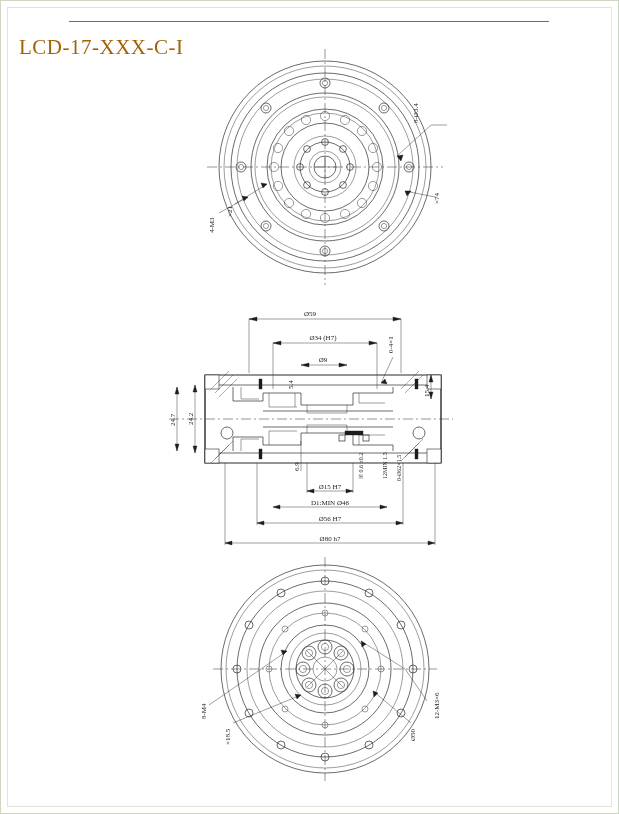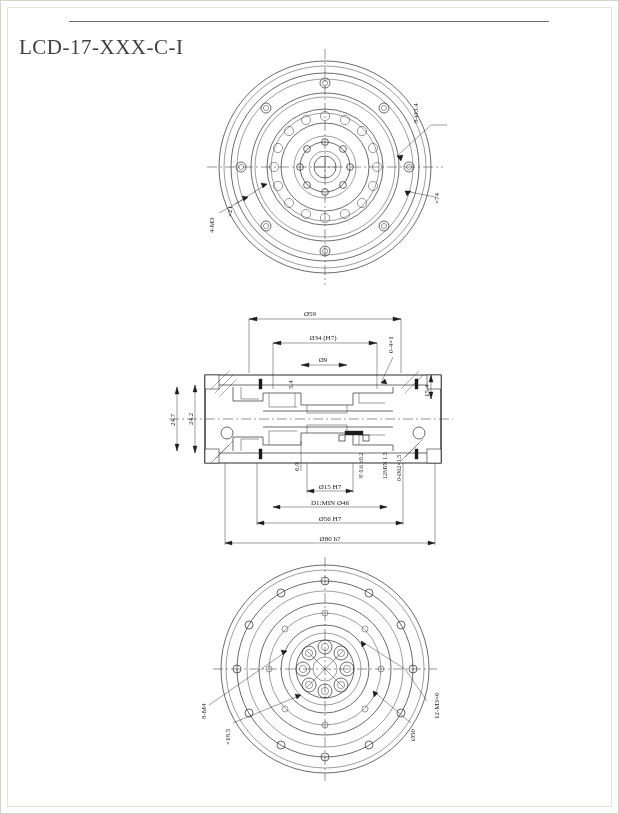--- a/index.html
+++ b/index.html
@@ -1,20 +1,20 @@
 <!DOCTYPE html>
 <html><head>
 <meta charset="utf-8">
 <style>
   html,body{margin:0;padding:0;background:#ffffff;}
   body{width:619px;height:814px;font-family:"Liberation Serif",serif;}
   .page{position:relative;width:619px;height:814px;background:#ffffff;box-sizing:border-box;border:1px solid #cfd6c4;overflow:hidden;}
   .page-inner{position:absolute;left:6px;top:6px;right:6px;bottom:6px;border:1px solid #e2e6da;}
   .top-rule{position:absolute;left:68px;top:20px;width:480px;height:1px;background:#6b6b6b;}
-  .title{position:absolute;left:18px;top:34px;font-size:21px;letter-spacing:0.5px;color:#404040;font-family:"Liberation Serif",serif;}
+  .title{position:absolute;left:18px;top:34px;font-size:21px;letter-spacing:0.5px;color:#a16207;font-family:"Liberation Serif",serif;}
 
   svg{position:absolute;left:0;top:0;}
   .ln{stroke:#2b2b2b;stroke-width:0.7;fill:none;}
   .ln-thin{stroke:#3a3a3a;stroke-width:0.5;fill:none;}
   .ln-h{stroke:#2b2b2b;stroke-width:1.1;fill:none;}
   .center{stroke:#2b2b2b;stroke-width:0.5;fill:none;stroke-dasharray:10 3 2 3;}
   .dim{stroke:#2b2b2b;stroke-width:0.45;fill:none;}
   .hatch{stroke:#2b2b2b;stroke-width:0.4;fill:none;}
   .fillwhite{fill:#ffffff;stroke:#2b2b2b;stroke-width:0.6;}
   .filldark{fill:#1c1c1c;stroke:#1c1c1c;stroke-width:0.4;}

